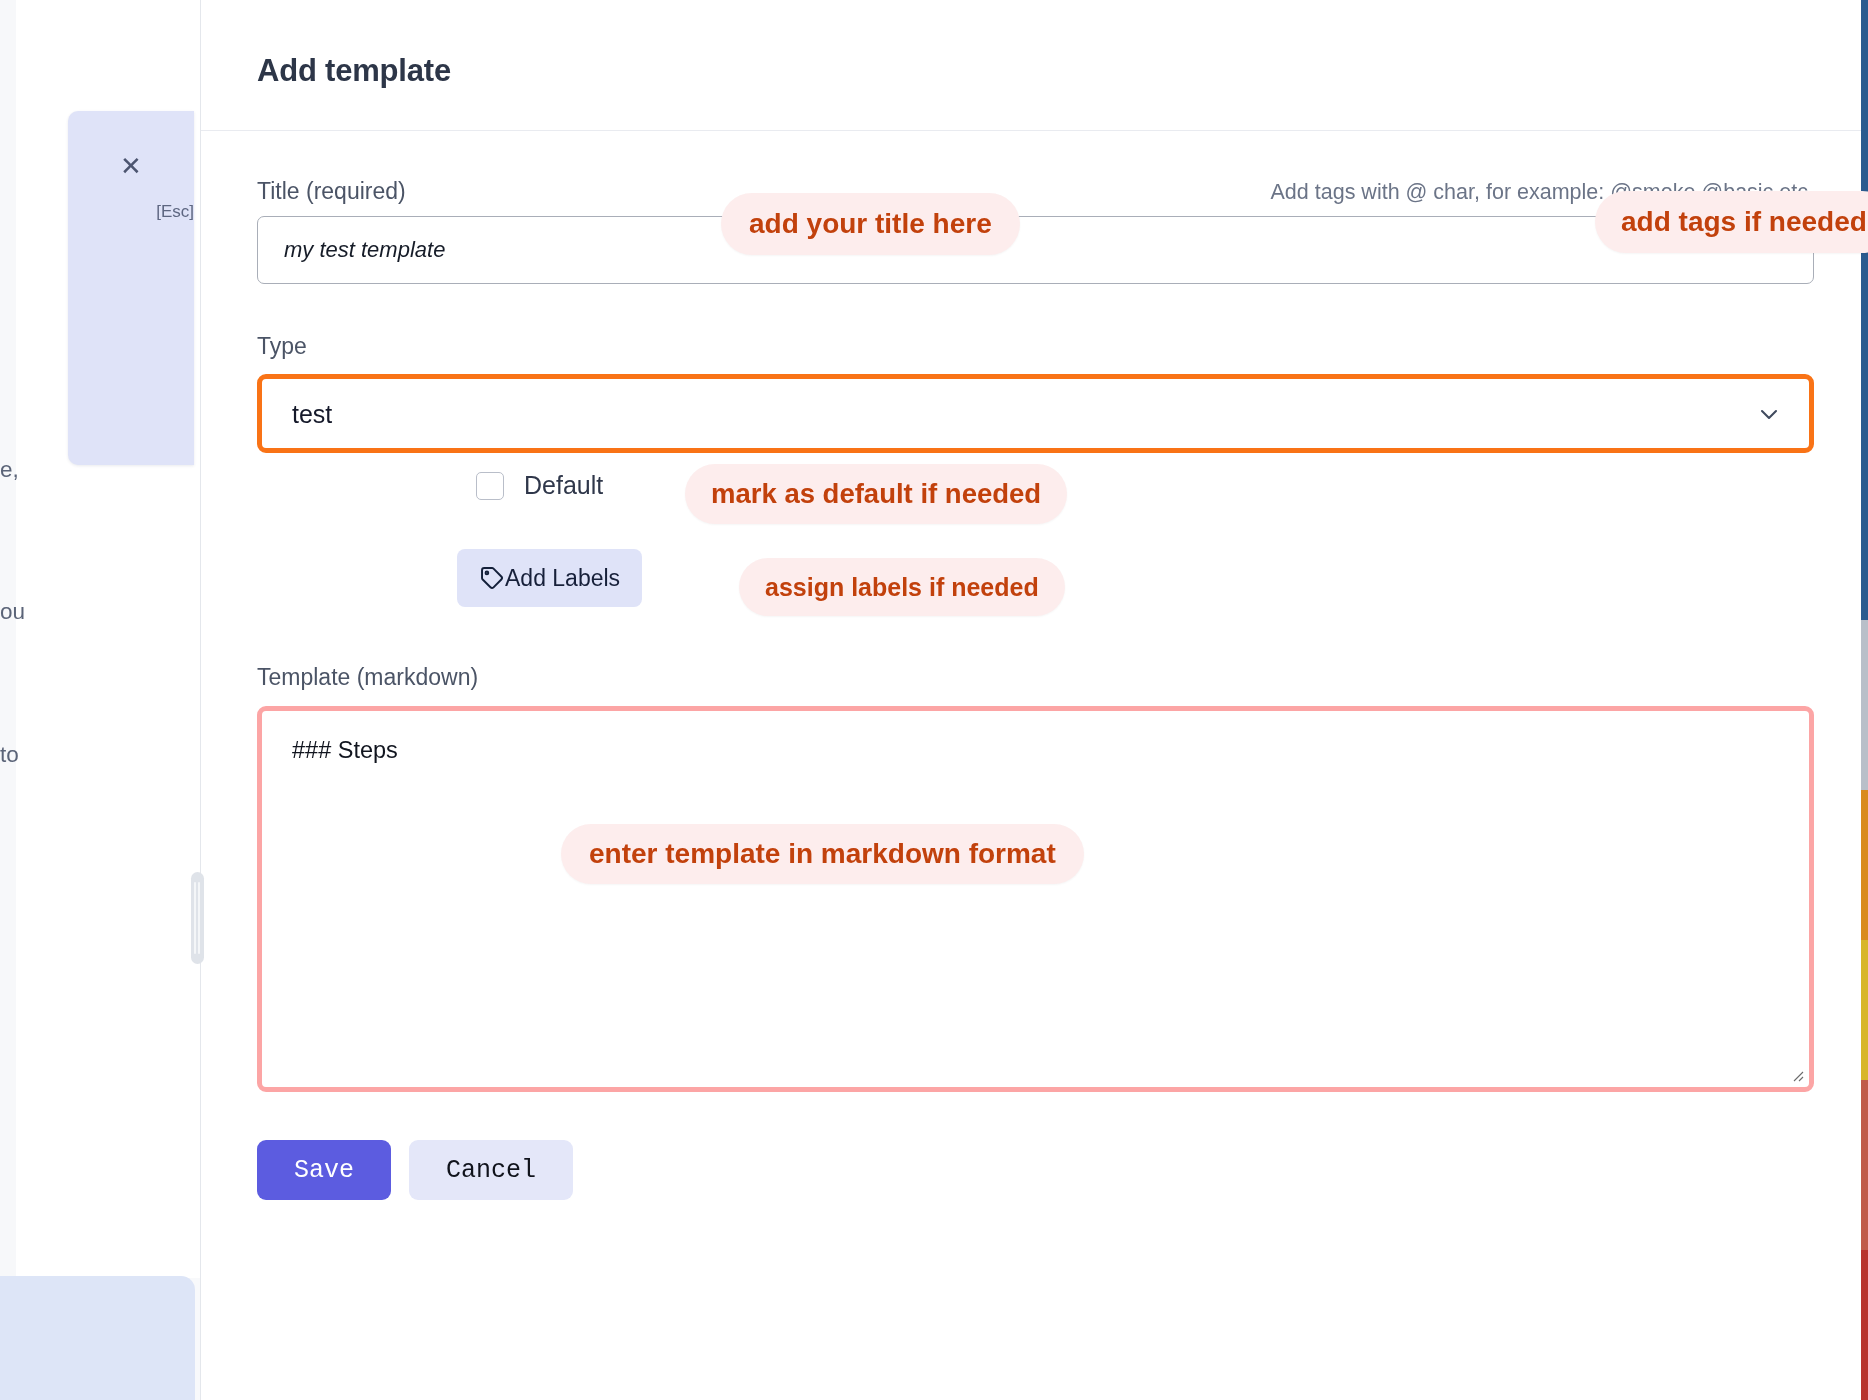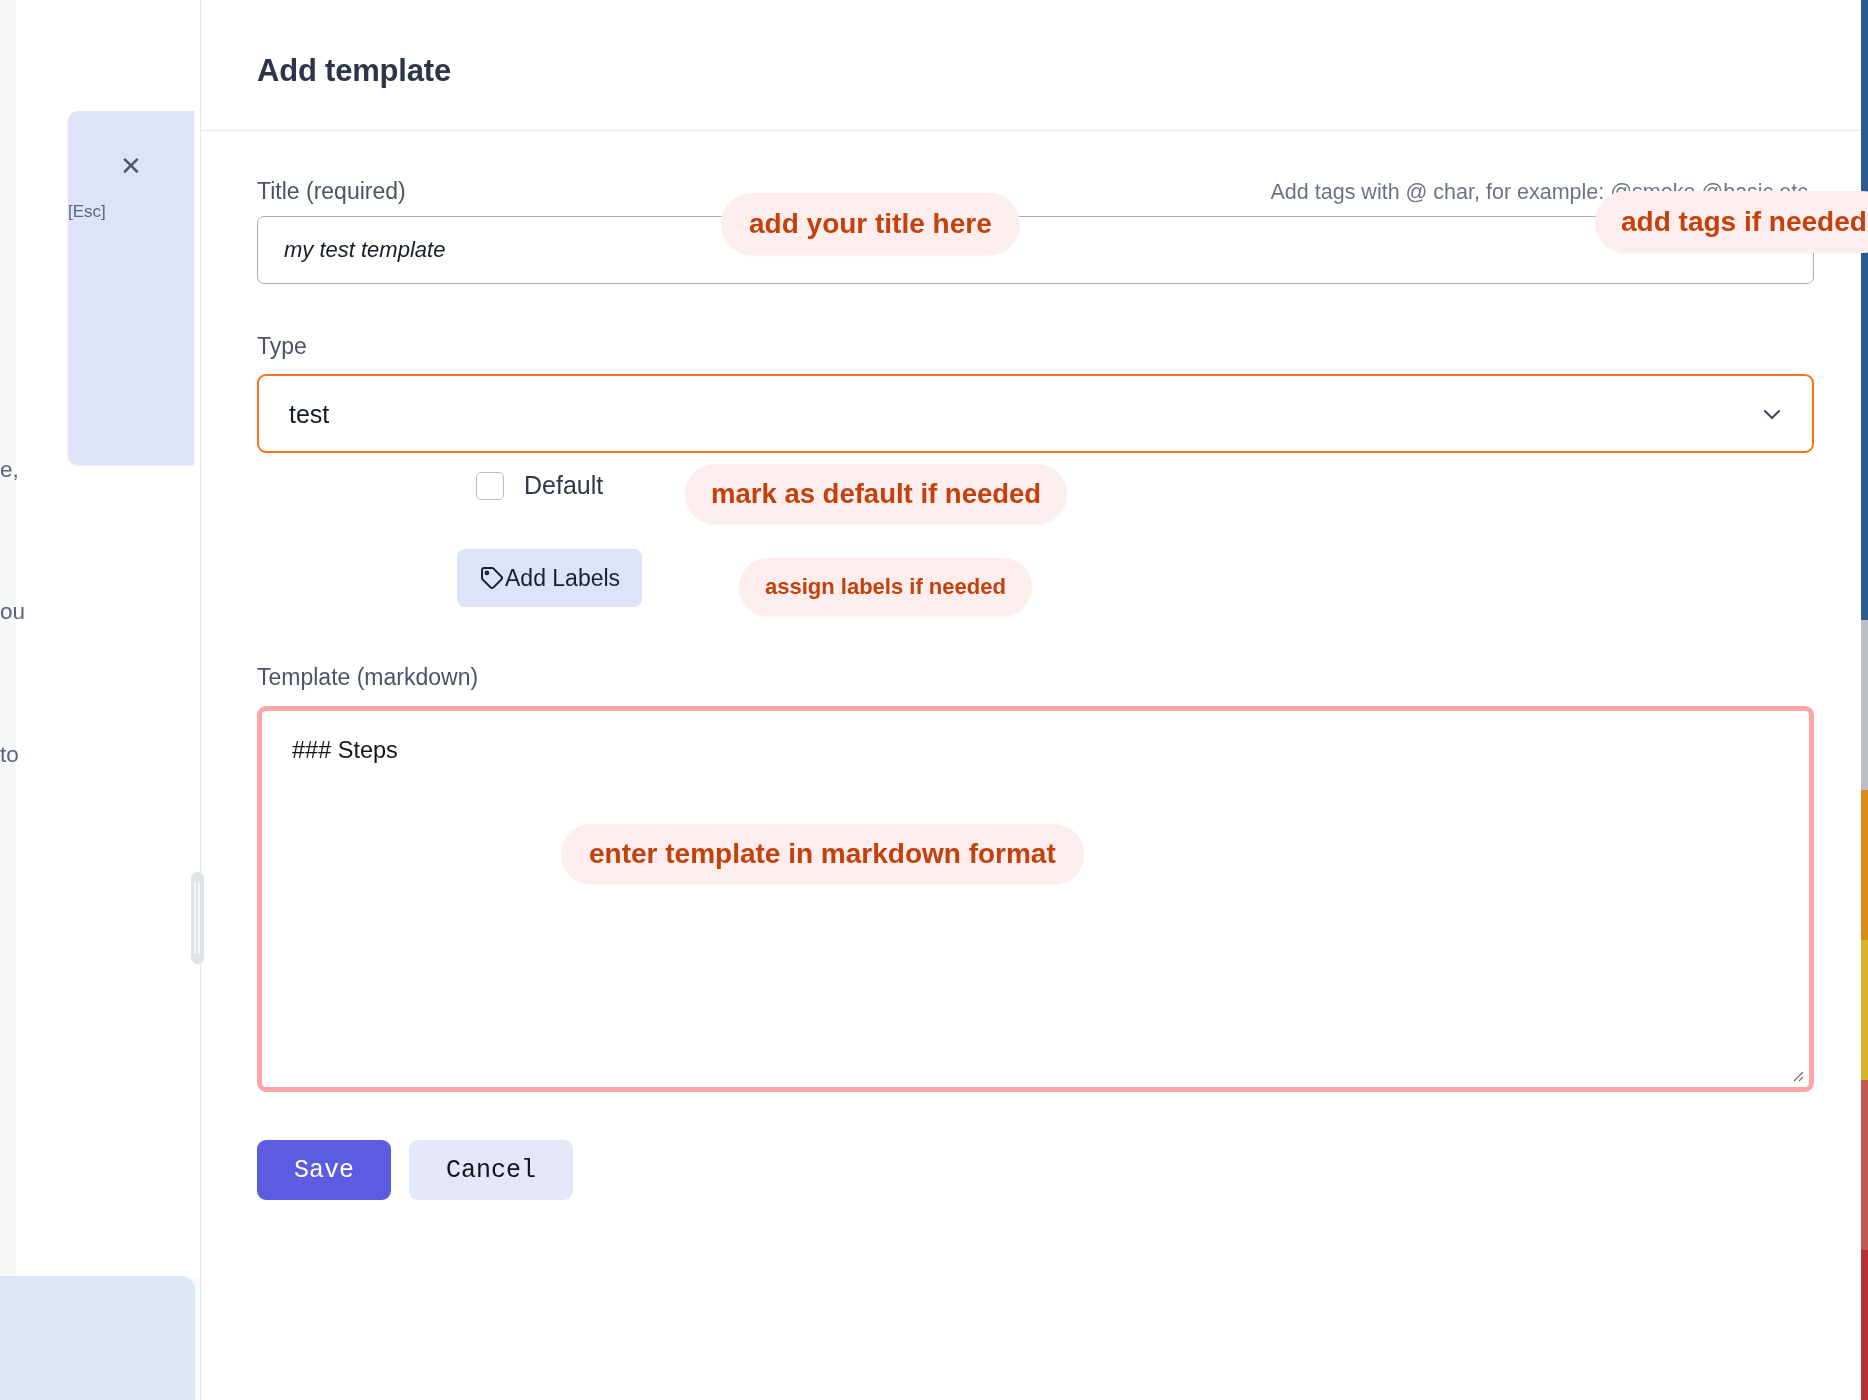--- a/index.html
+++ b/index.html
@@ -50,21 +50,21 @@
     background: #dfe3f8;
     border-radius: 10px 0 0 10px;
     box-shadow: 0 1px 3px rgba(40,50,90,.10);
   }
   .esc-x {
     position:absolute; left:0; right:0; top:42px;
     text-align:center; color:#4c5570; font-size: 26px; font-weight:400; line-height:1;
   }
   .esc-label {
     position:absolute; left:0; right:0; top:92px;
-    text-align:left; color:#5d6681; font-size:17px; line-height:1;
+    text-align:right; color:#5d6681; font-size:17px; line-height:1;
   }
 
   
   .drawer {
     position: absolute;
     left: 200px; top: 0;
     width: 1668px; height: 1400px;
     background: #ffffff;
     border-left: 1px solid #e4e7ec;
   }
@@ -126,29 +126,29 @@
     color: #c2410c;
     font-weight: 700;
     border-radius: 999px;
     white-space: nowrap;
     box-shadow: 0 1px 2px rgba(0,0,0,.04);
     z-index: 9;
   }
   .anno-title   { left: 520px;  top: 62px;  height: 62px; padding: 0 28px; font-size: 28px; }
   .anno-tags    { left: 1394px; top: 60px;  height: 62px; padding: 0 26px; font-size: 28px; }
   .anno-default { left: 484px;  top: 333px; height: 60px; padding: 0 26px; font-size: 27.5px; }
-  .anno-labels  { left: 538px;  top: 427px; height: 58px; padding: 0 26px; font-size: 22px; text-align: right; }
+  .anno-labels  { left: 538px;  top: 427px; height: 58px; padding: 0 26px; font-size: 25px; text-align: right; }
   .anno-md      { left: 360px;  top: 693px; height: 60px; padding: 0 28px; font-size: 28px; }
 
   
   .row-type-label { position:absolute; left:56px; top:202px; }
   .select-box {
     position:absolute; left:56px; top:243px;
     width:1557px; height:79px;
-    border:2px solid #f97316; border-radius:9px; background:#fff;
+    border:5px solid #f97316; border-radius:9px; background:#fff;
   }
   .select-value {
     position:absolute; left:30px; top:50%; transform:translateY(-50%);
     font-size:25px; color:#15192a;
   }
   .select-chevron {
     position:absolute; right:28px; top:50%; transform:translateY(-50%);
     width:24px; height:24px;
   }
 

